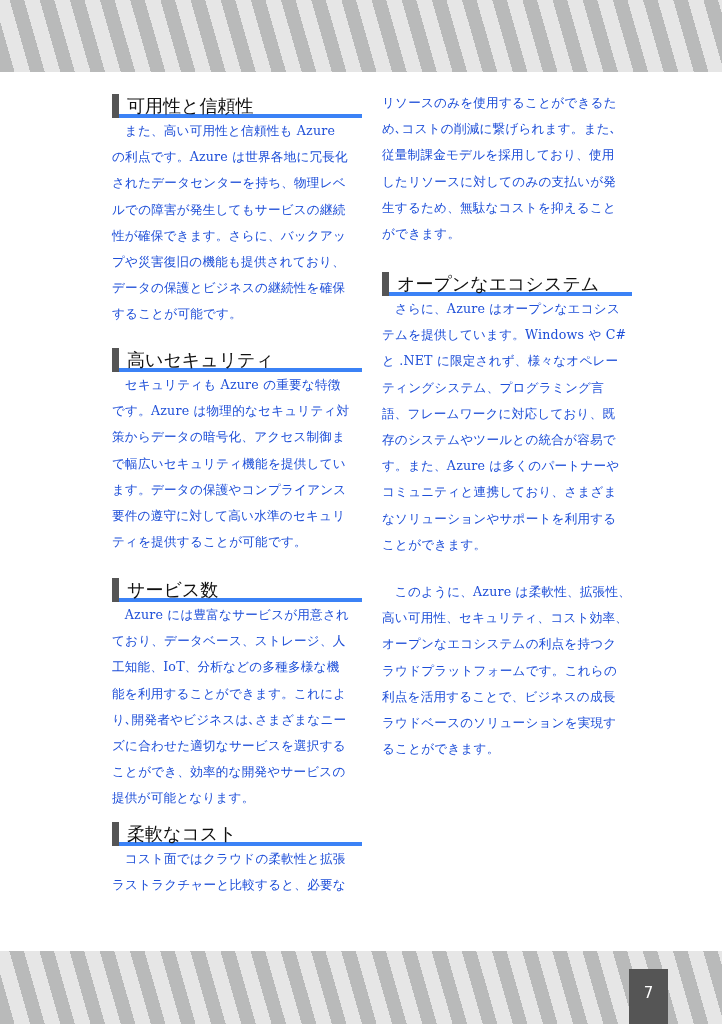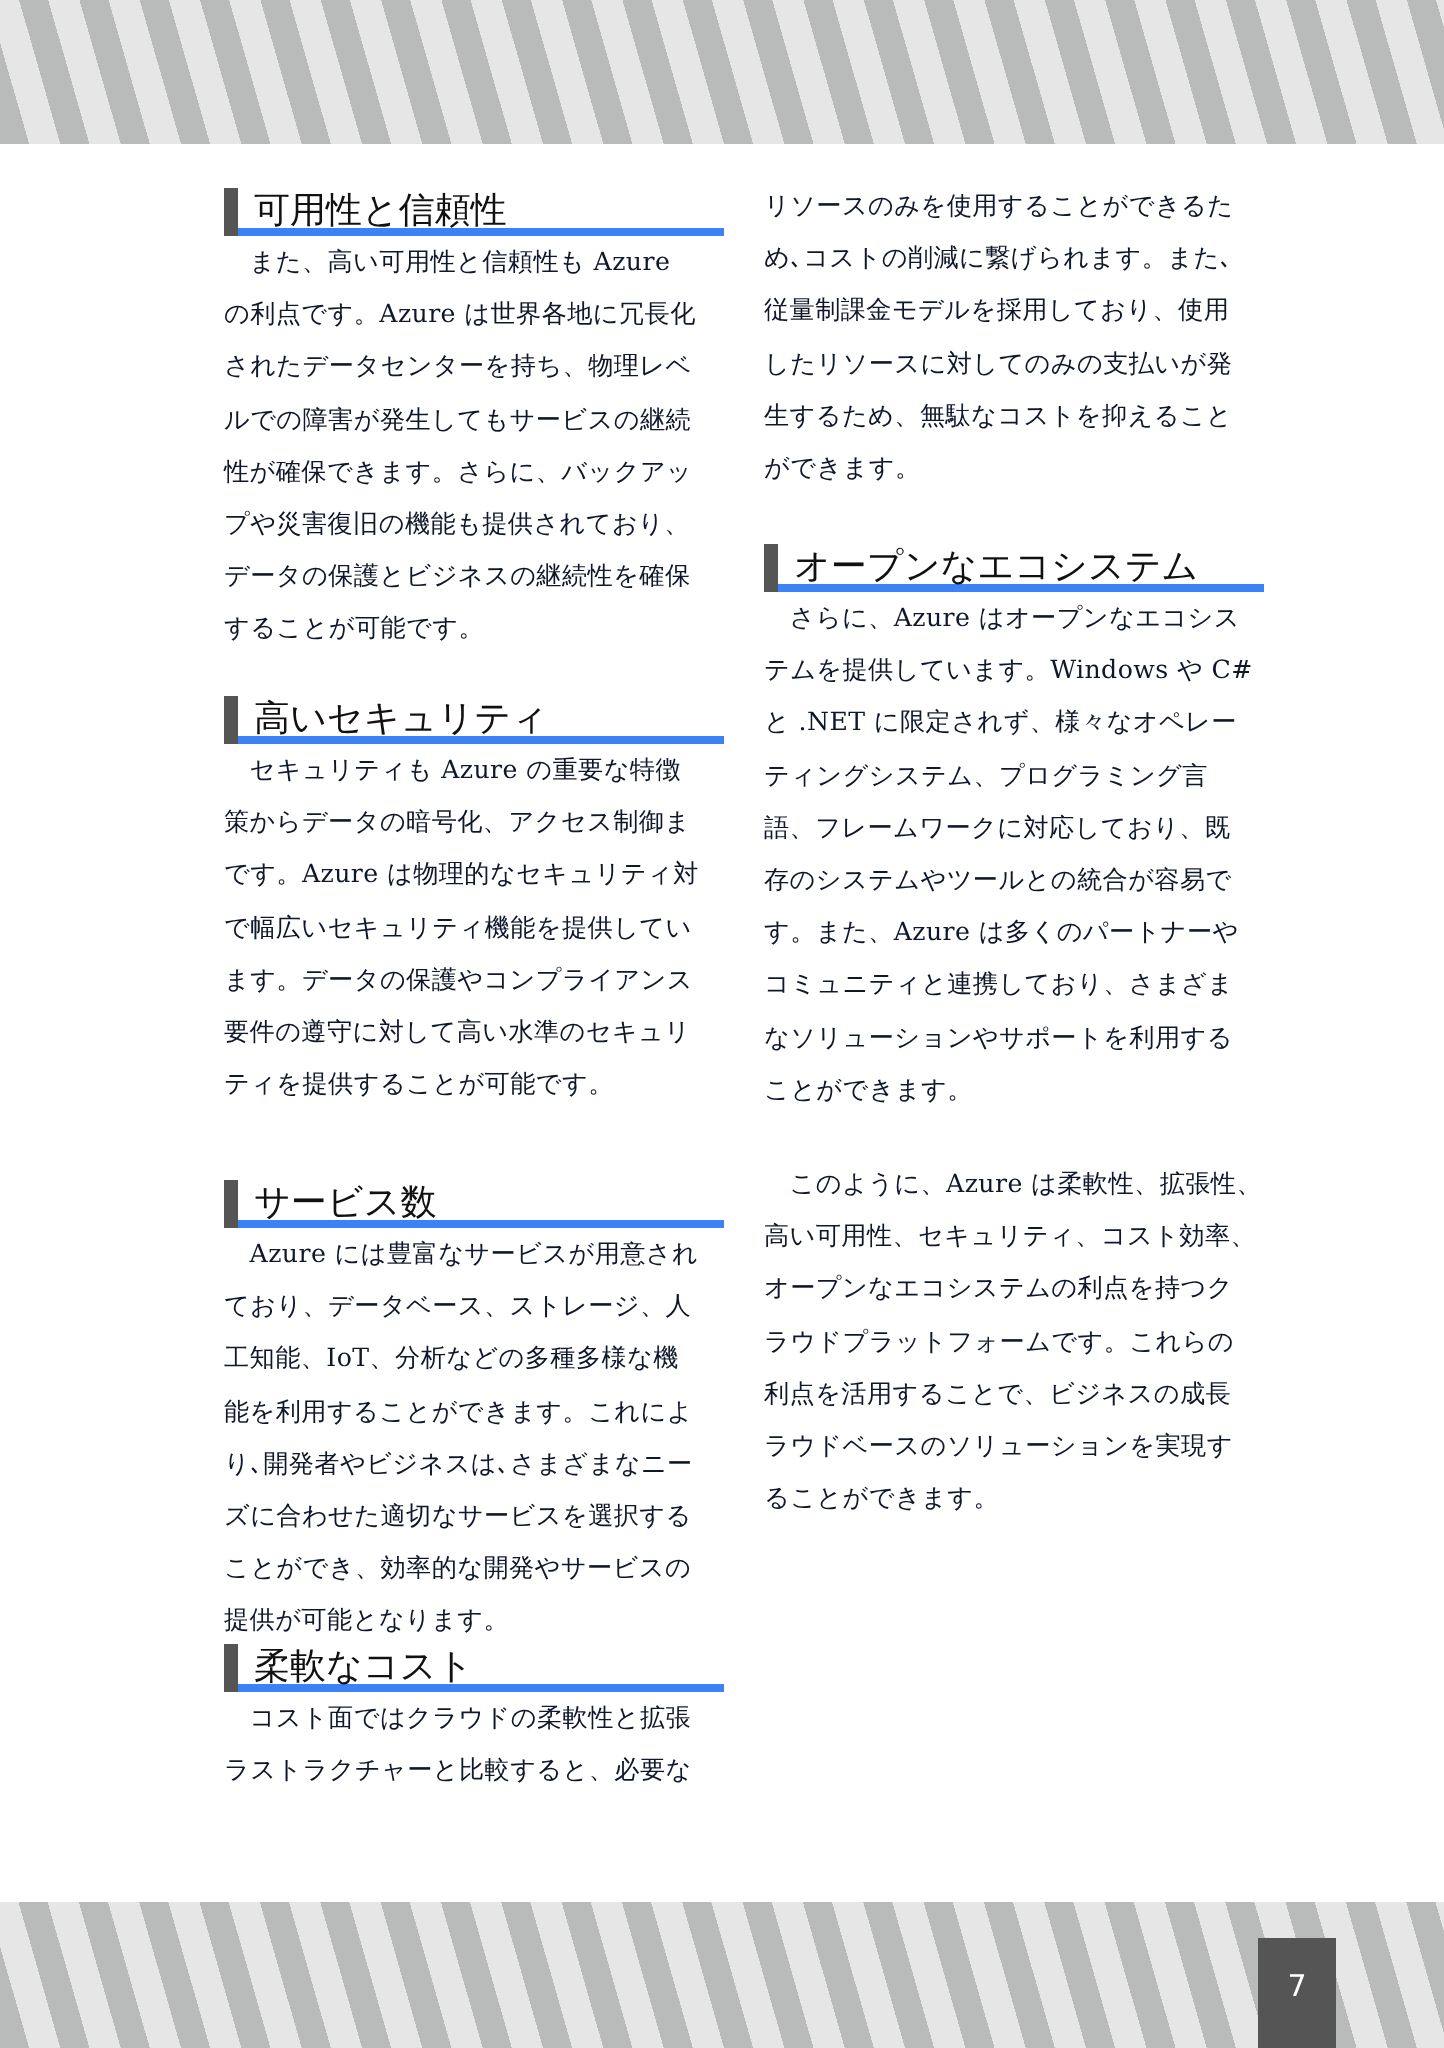--- a/index.html
+++ b/index.html
@@ -37,21 +37,21 @@
   .heading-bar {
     position: absolute; left: 0; top: 0; width: 7px; height: 24px; background: #555;
   }
   .heading-text {
     position: absolute; left: 15px; top: 1px;
     font-family: "DejaVu Sans", "Liberation Sans", sans-serif;
     font-size: 18px; line-height: 22px; color: #111; white-space: nowrap;
   }
   .para {
     font-size: 12.6px; line-height: 26.2px; letter-spacing: 0.2px;
-    text-align: justify; margin: 0; color: #0f172a;
+    text-align: justify; margin: 0; color: #1d4ed8;
   }
   .line { display: block; white-space: nowrap; height: 26.2px; }
 </style>
 </head>
 <body>
 
 <div class="stripe-band stripe-top"></div>
 
 <div class="column col-left">
 
@@ -72,30 +72,30 @@
     </p>
   </div>
 
   <div class="section" style="top:348px;">
     <div class="heading">
       <div class="heading-bar"></div>
       <div class="heading-text">高いセキュリティ</div>
     </div>
     <p class="para">
       <span class="line">　セキュリティも Azure の重要な特徴</span>
+      <span class="line">です。Azure は物理的なセキュリティ対</span>
       <span class="line">策からデータの暗号化、アクセス制御ま</span>
-      <span class="line">です。Azure は物理的なセキュリティ対</span>
       <span class="line">で幅広いセキュリティ機能を提供してい</span>
       <span class="line">ます。データの保護やコンプライアンス</span>
       <span class="line">要件の遵守に対して高い水準のセキュリ</span>
       <span class="line">ティを提供することが可能です。</span>
     </p>
   </div>
 
-  <div class="section" style="top:578px;margin-top:12px;">
+  <div class="section" style="top:578px;">
     <div class="heading">
       <div class="heading-bar"></div>
       <div class="heading-text">サービス数</div>
     </div>
     <p class="para">
       <span class="line">　Azure には豊富なサービスが用意され</span>
       <span class="line">ており、データベース、ストレージ、人</span>
       <span class="line">工知能、IoT、分析などの多種多様な機</span>
       <span class="line">能を利用することができます。これによ</span>
       <span class="line">り､開発者やビジネスは､さまざまなニー</span>

